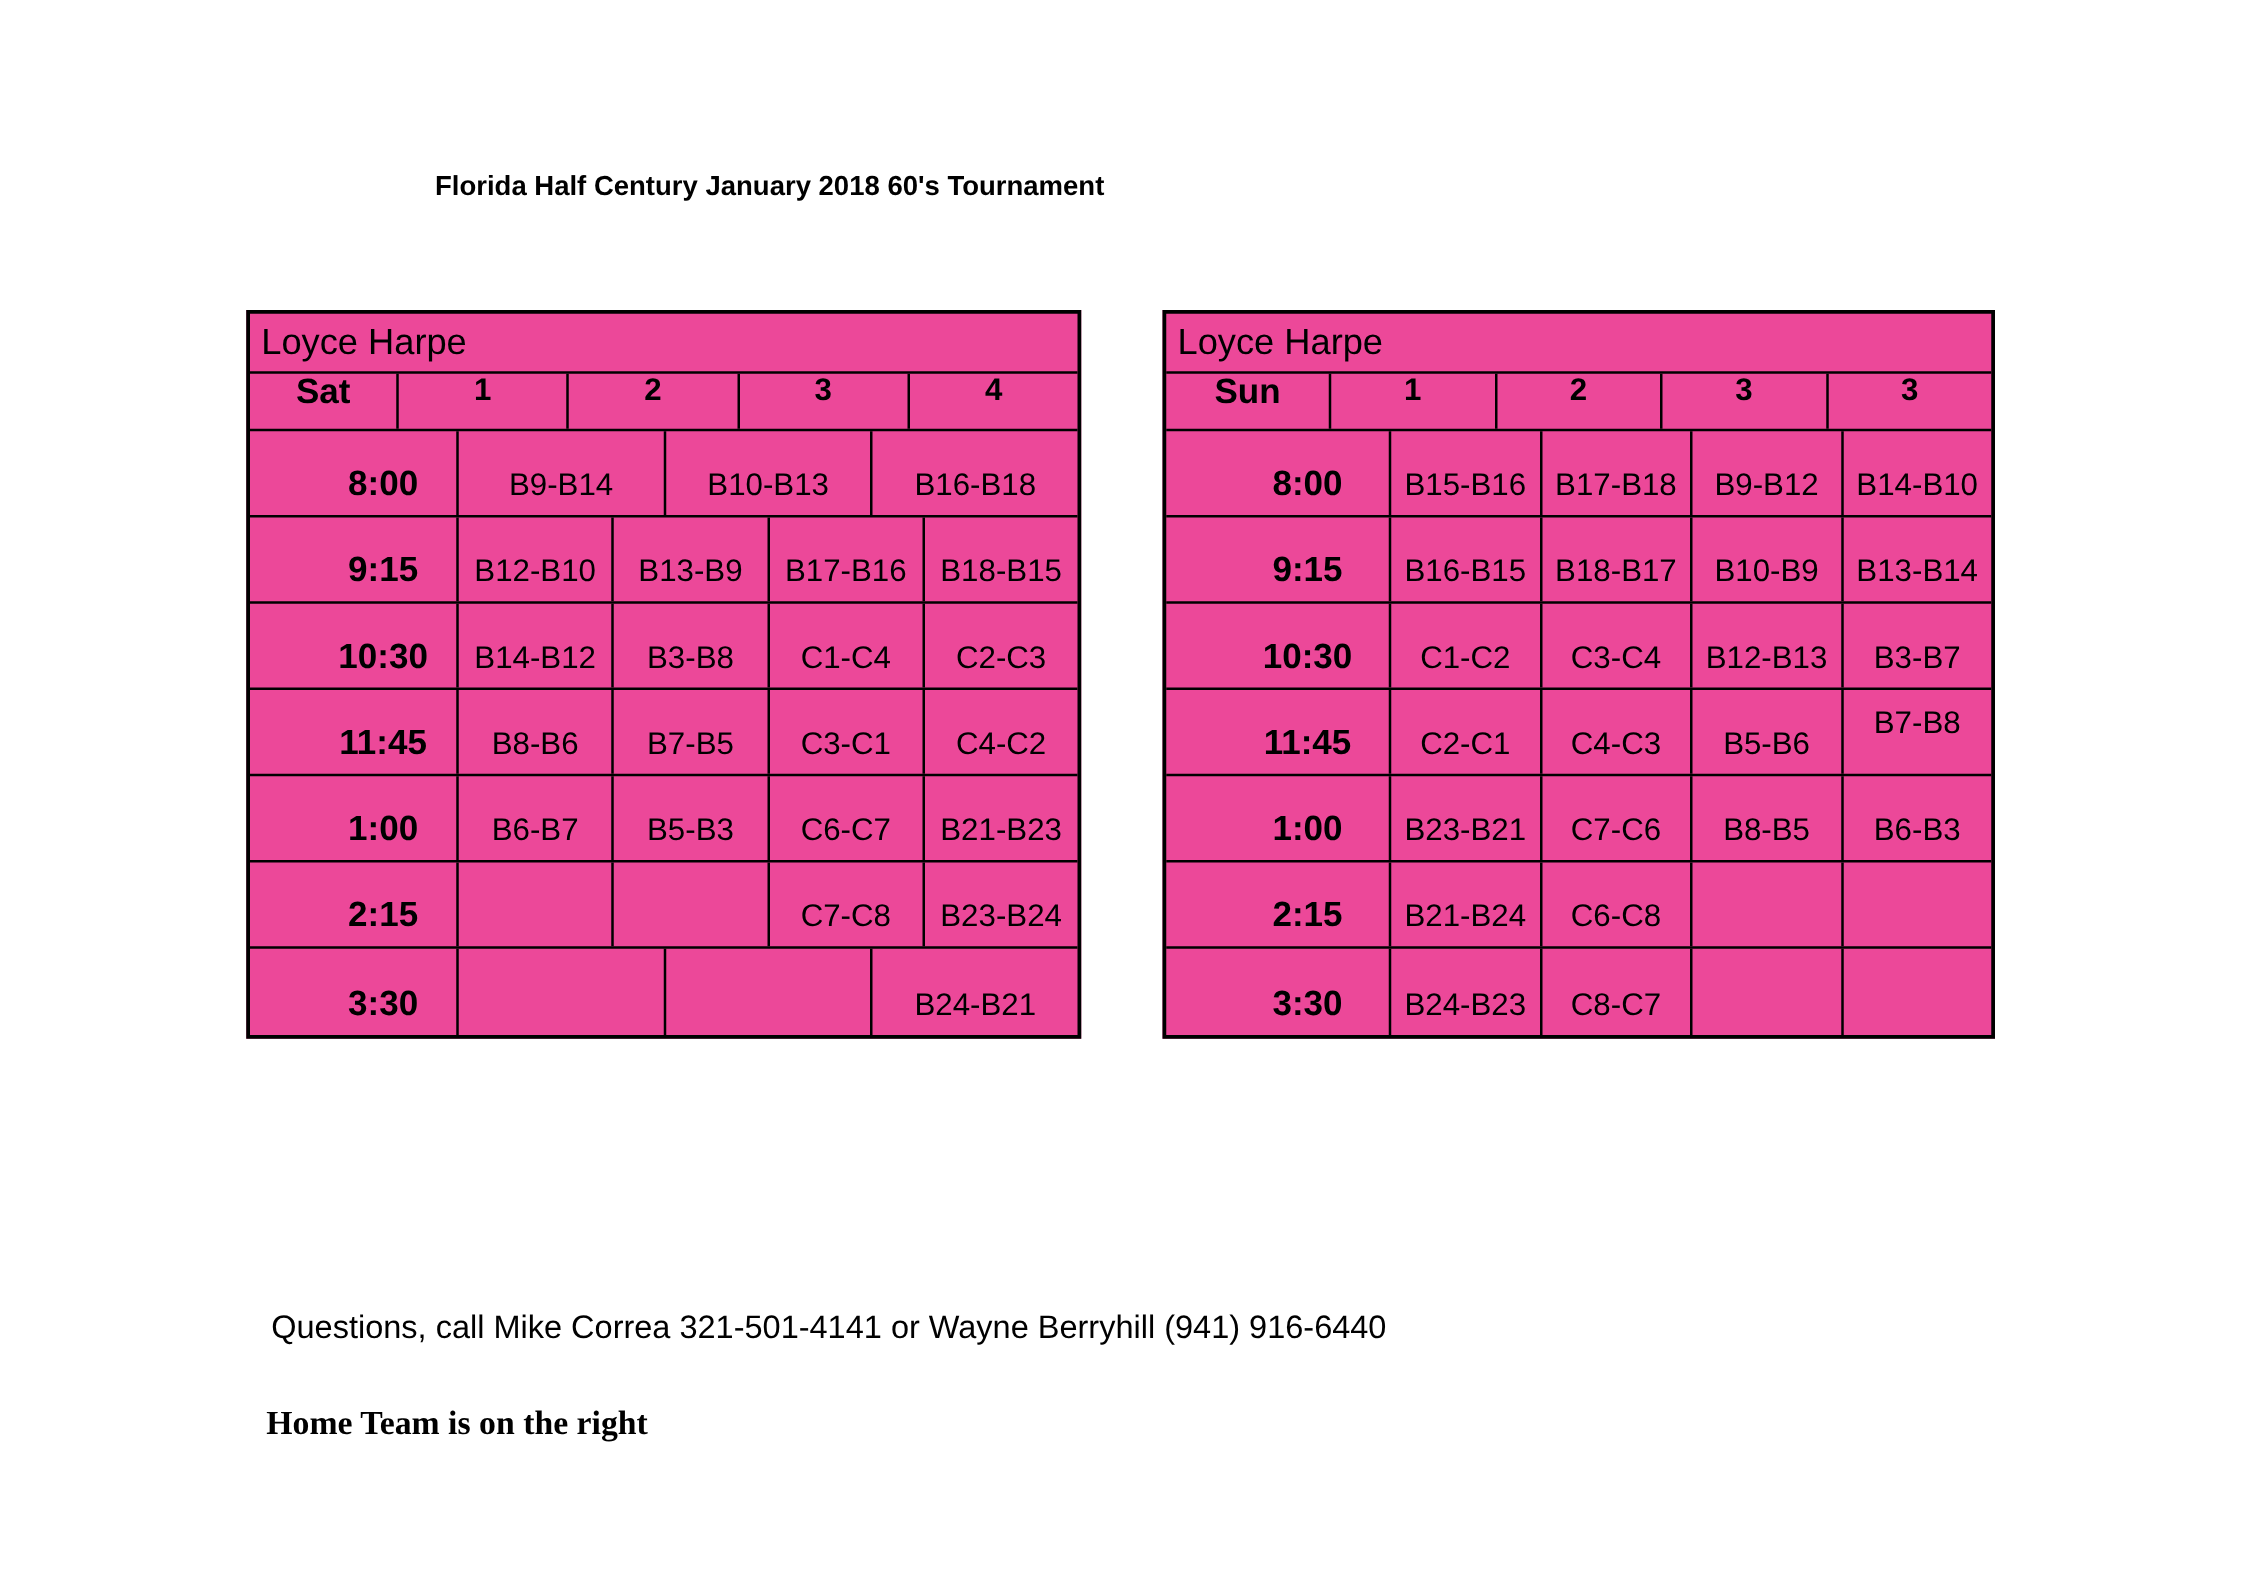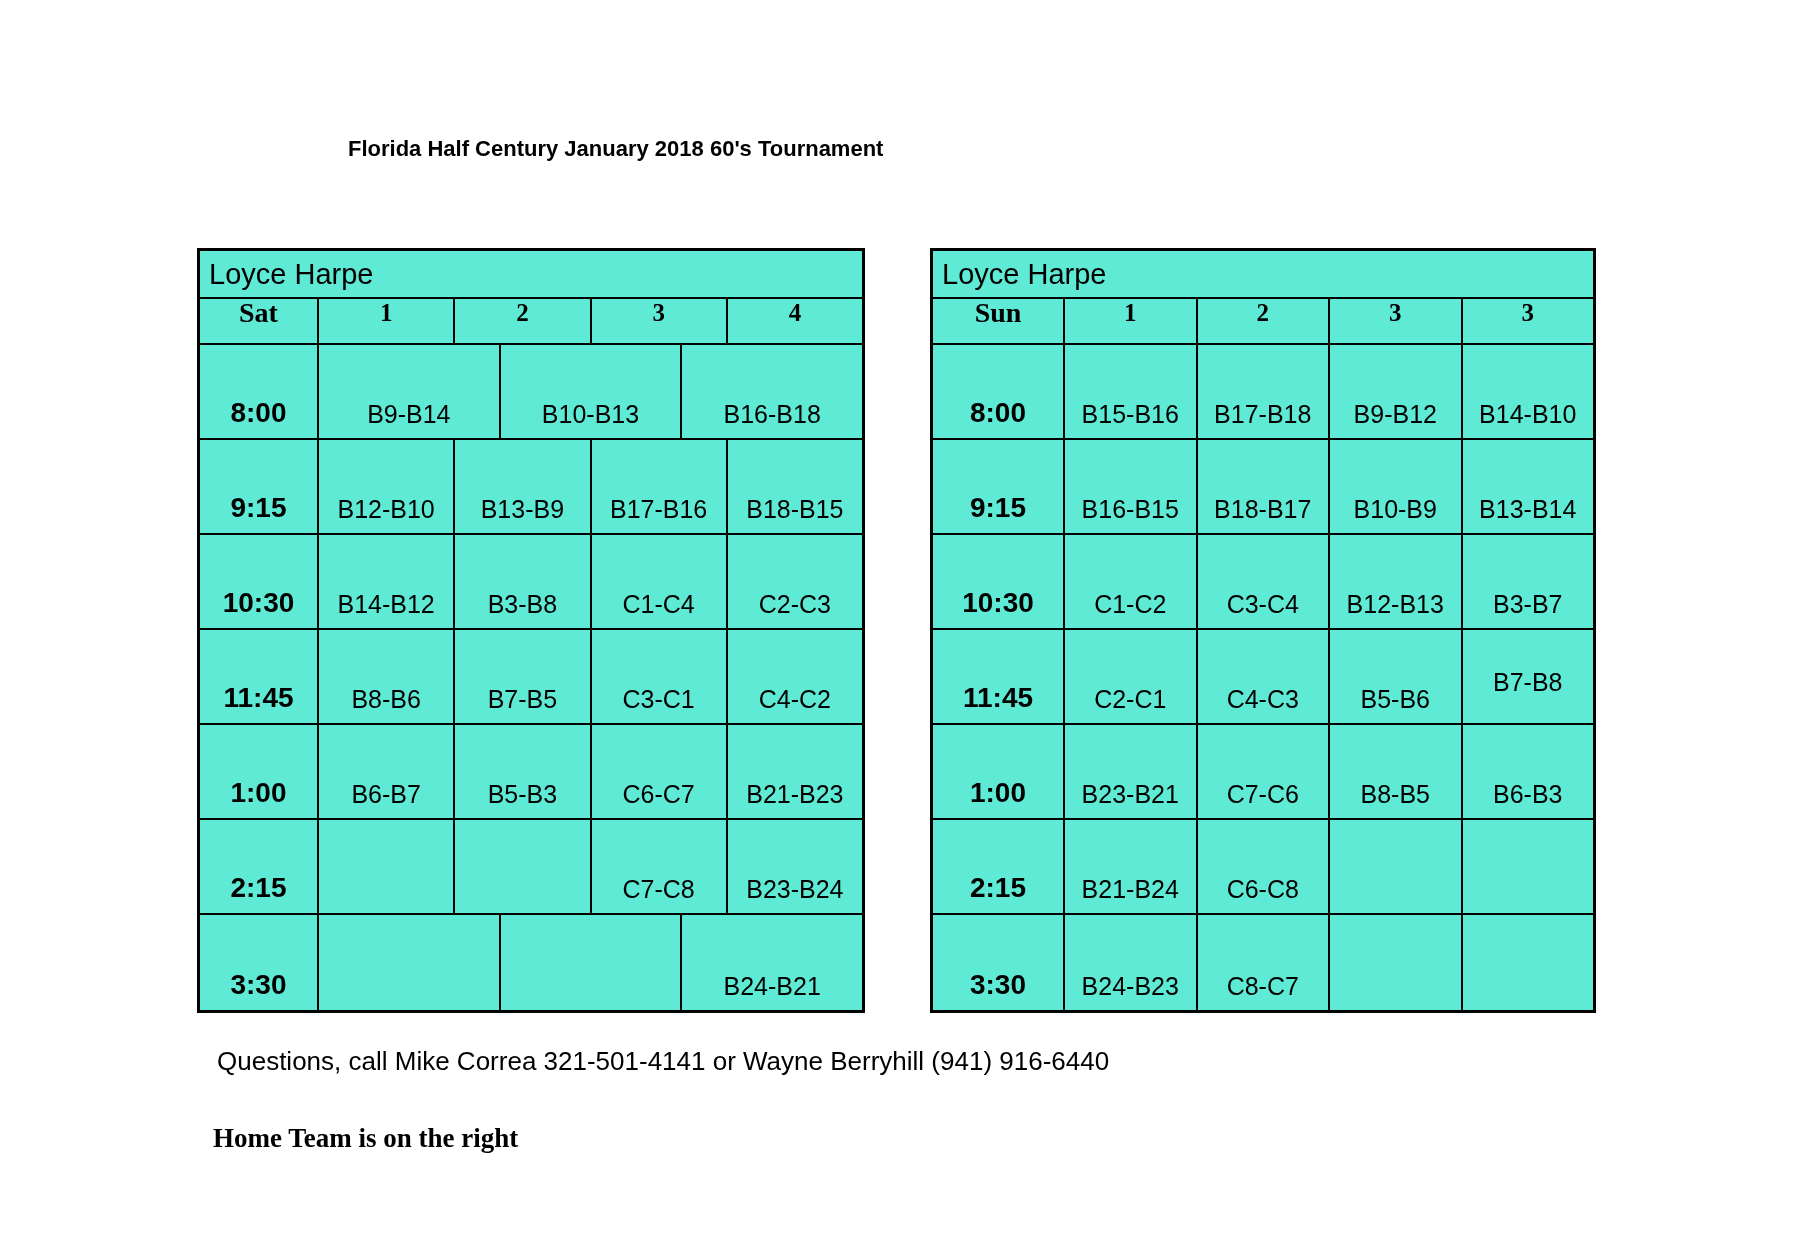--- a/index.html
+++ b/index.html
@@ -11,37 +11,37 @@
   }
   .page{position:absolute;inset:0;background:#ffffff;}
 
   .title{
     position:absolute;left:348px;top:138px;
     font-size:22px;font-weight:700;line-height:1;white-space:nowrap;
   }
 
   .sched{
     position:absolute;top:248px;
-    border:3px solid #000;box-sizing:border-box;background:#5eead4;
+    border:3px solid #000;box-sizing:border-box;background:#ec4899;
   }
   .sched-sat{left:197px;width:668px;}
   .sched-sun{left:930px;width:666px;}
 
   .venue{
     height:48px;box-sizing:border-box;border-bottom:2px solid #000;
     display:flex;align-items:center;padding-left:9px;
     font-size:29px;line-height:1;
   }
   .hrow{
     height:46px;box-sizing:border-box;border-bottom:2px solid #000;
     display:flex;font-weight:700;font-size:28px;
   }
-  .hrow .cell{align-items:center;padding-bottom:17px;font-family:Liberation Serif, serif;}
+  .hrow .cell{align-items:center;padding-bottom:17px;}
 
-  .trow{height:95px;box-sizing:border-box;display:flex;}
+  .trow{height:69px;box-sizing:border-box;display:flex;padding-left:48px;}
   .trow:not(:last-child){border-bottom:2px solid #000;}
 
   .cell{
     flex:1 1 0;box-sizing:border-box;min-width:0;
     display:flex;justify-content:center;align-items:flex-end;
     padding-bottom:11px;font-size:25px;line-height:1;white-space:nowrap;
   }
   .cell + .cell{border-left:2px solid #000;}
 
   .timecol{flex:0 0 117px;font-weight:700;font-size:28px;}

